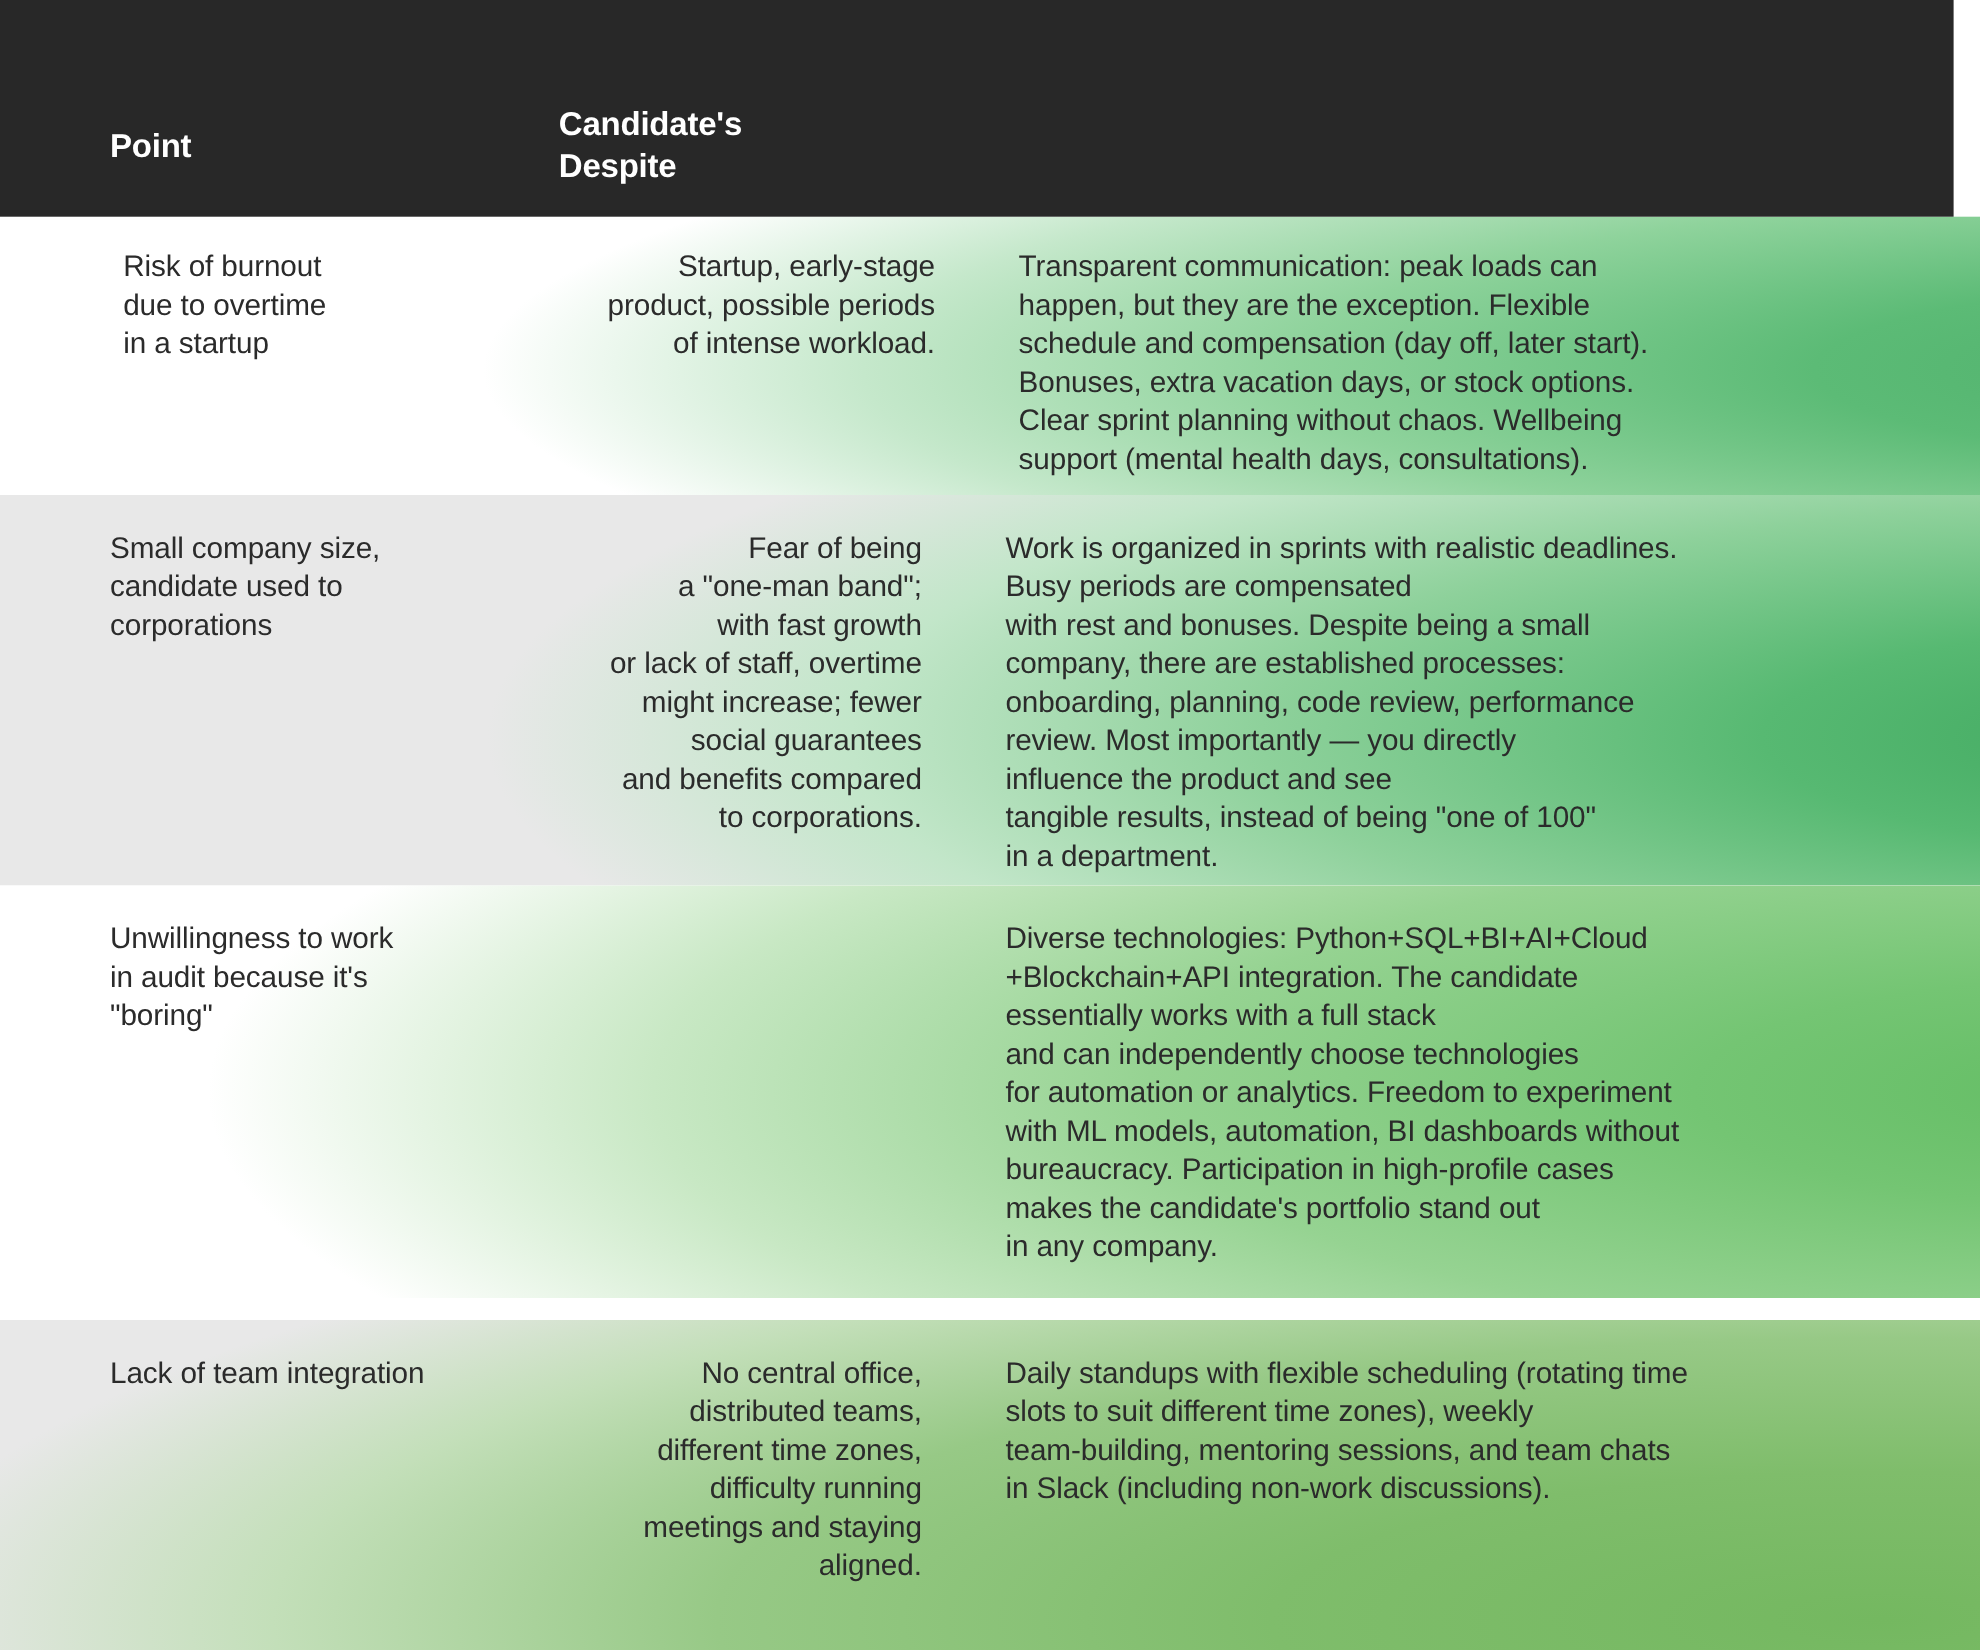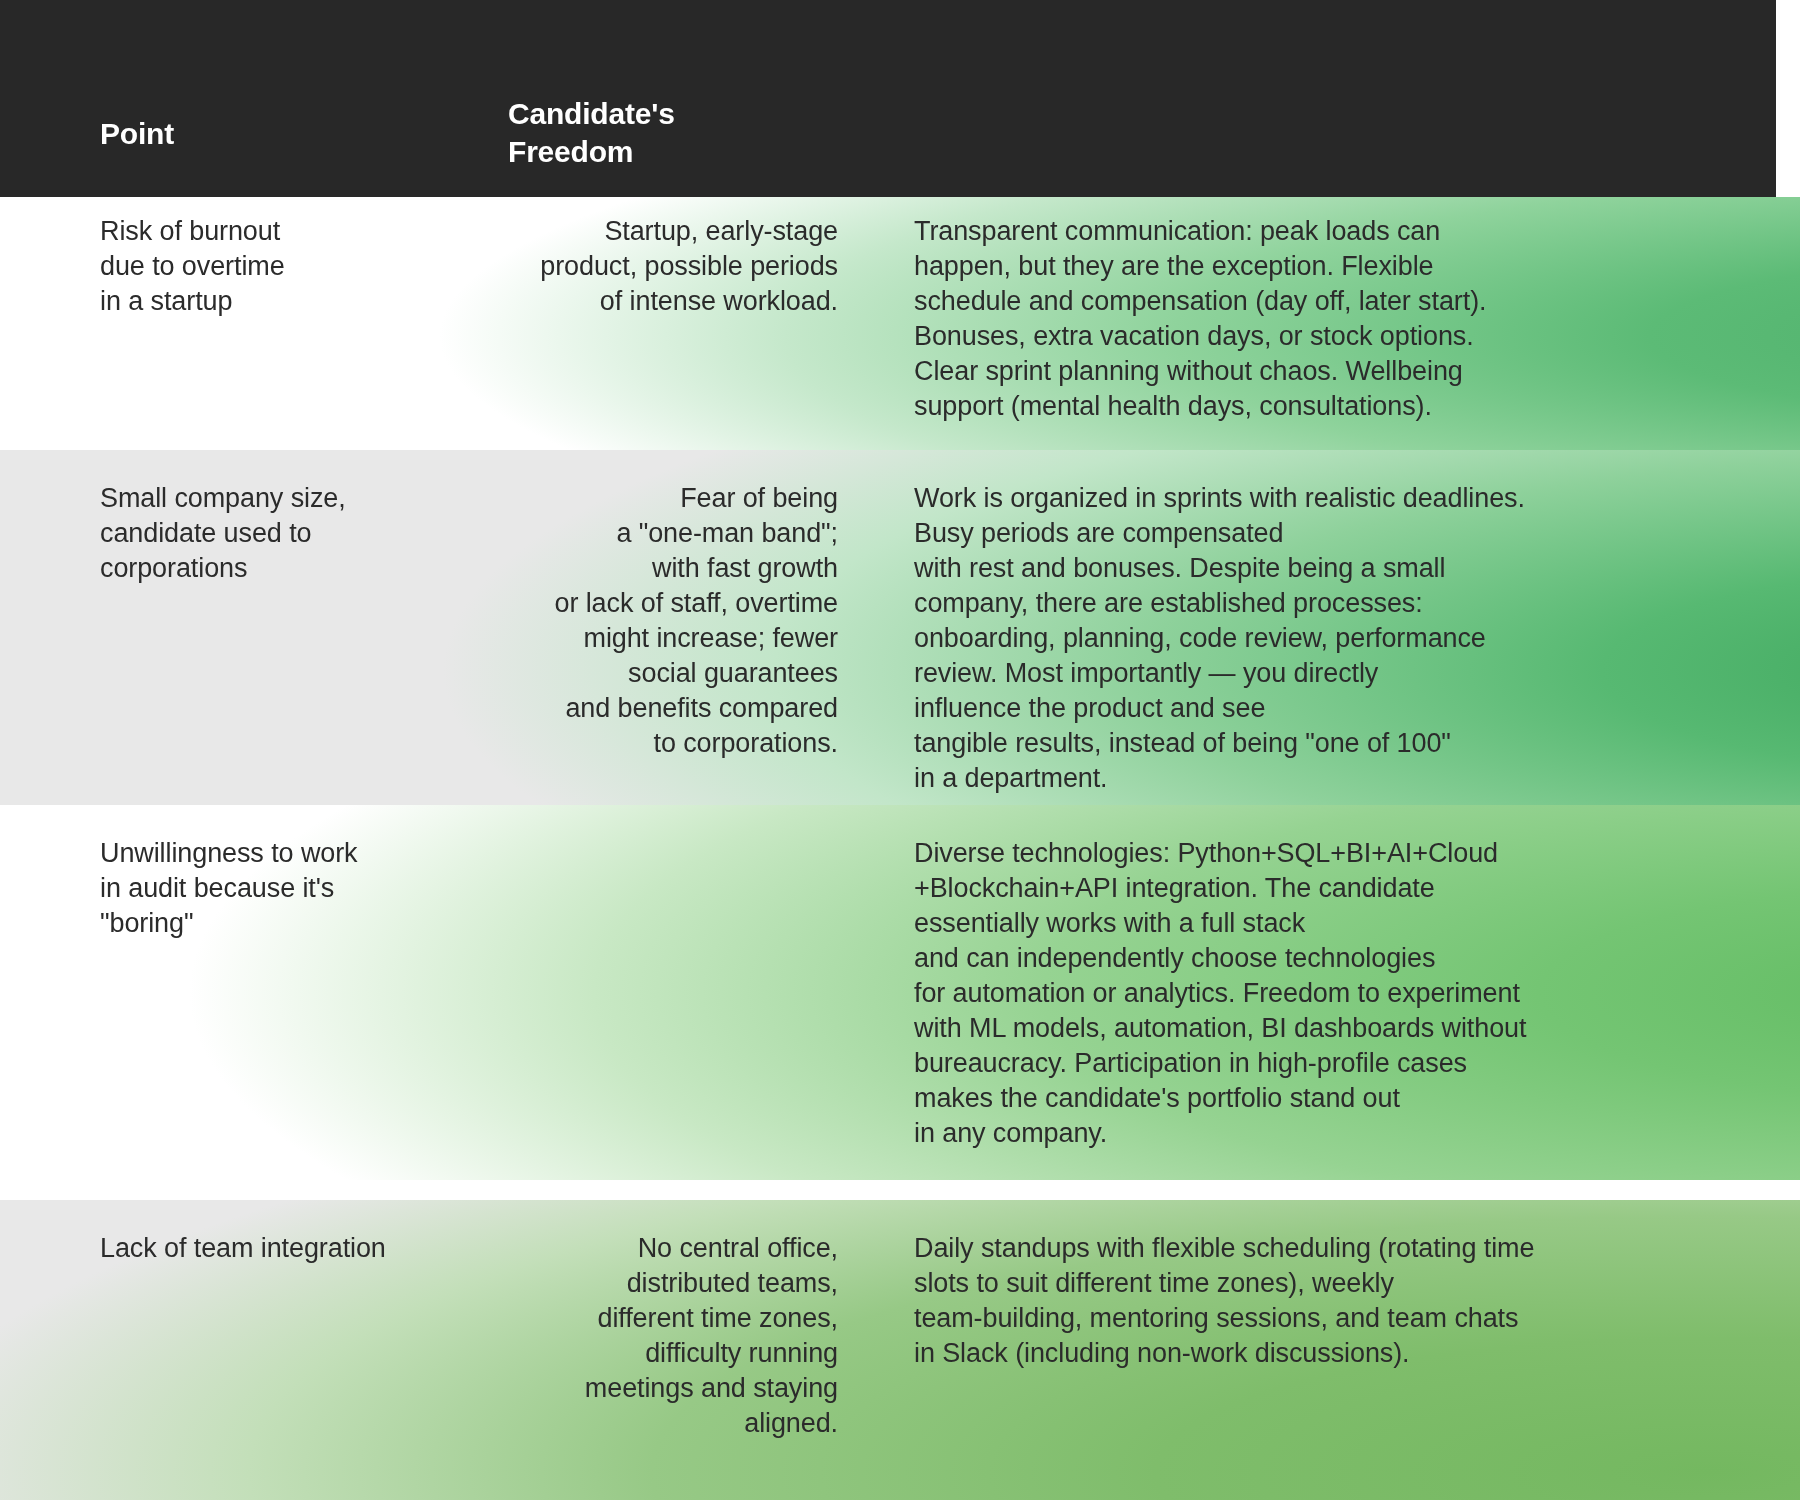--- a/index.html
+++ b/index.html
@@ -71,21 +71,21 @@
   .c-point   { left: 100px; width: 380px; }
   .c-concern { left: 508px; width: 330px; text-align: right; }
   .c-sol     { left: 914px; width: 830px; }
 
   
   #row0 { top: 197px;  height: 253px; }
   #row1 { top: 450px;  height: 355px; }
   #row2 { top: 805px;  height: 375px; padding-left: 36px; }
   #row3 { top: 1200px; height: 320px; }
 
-  #row0 .cell { top: 17px; }
+  #row0 .cell { top: 28px; margin-left: 12px; }
   #row1 .cell { top: 31px; }
   #row2 .cell { top: 31px; }
   #row3 .cell { top: 31px; }
 
   
   #row0 .bg-grad {
     background: radial-gradient(120% 150% at 118% 55%,
         #4caf6a 0%, #5cbb76 22%, #8fd39c 44%, #c5e8cb 62%, rgba(255,255,255,0) 78%);
   }
   #row1 .bg-grad {
@@ -102,21 +102,21 @@
   }
 </style>
 </head>
 <body>
 
 <div class="table-wrap">
 
   <div class="thead">
     <div class="cell th-point">Point</div>
     <div class="cell th-concern">Candidate's
-Freedom</div>
+Despite</div>
   </div>
 
   <div class="row row-white" id="row0">
     <div class="bg-base"></div>
     <div class="bg-grad"></div>
     <div class="cell c-point">Risk of burnout
 due to overtime
 in a startup</div>
     <div class="cell c-concern">Startup, early-stage
 product, possible periods

